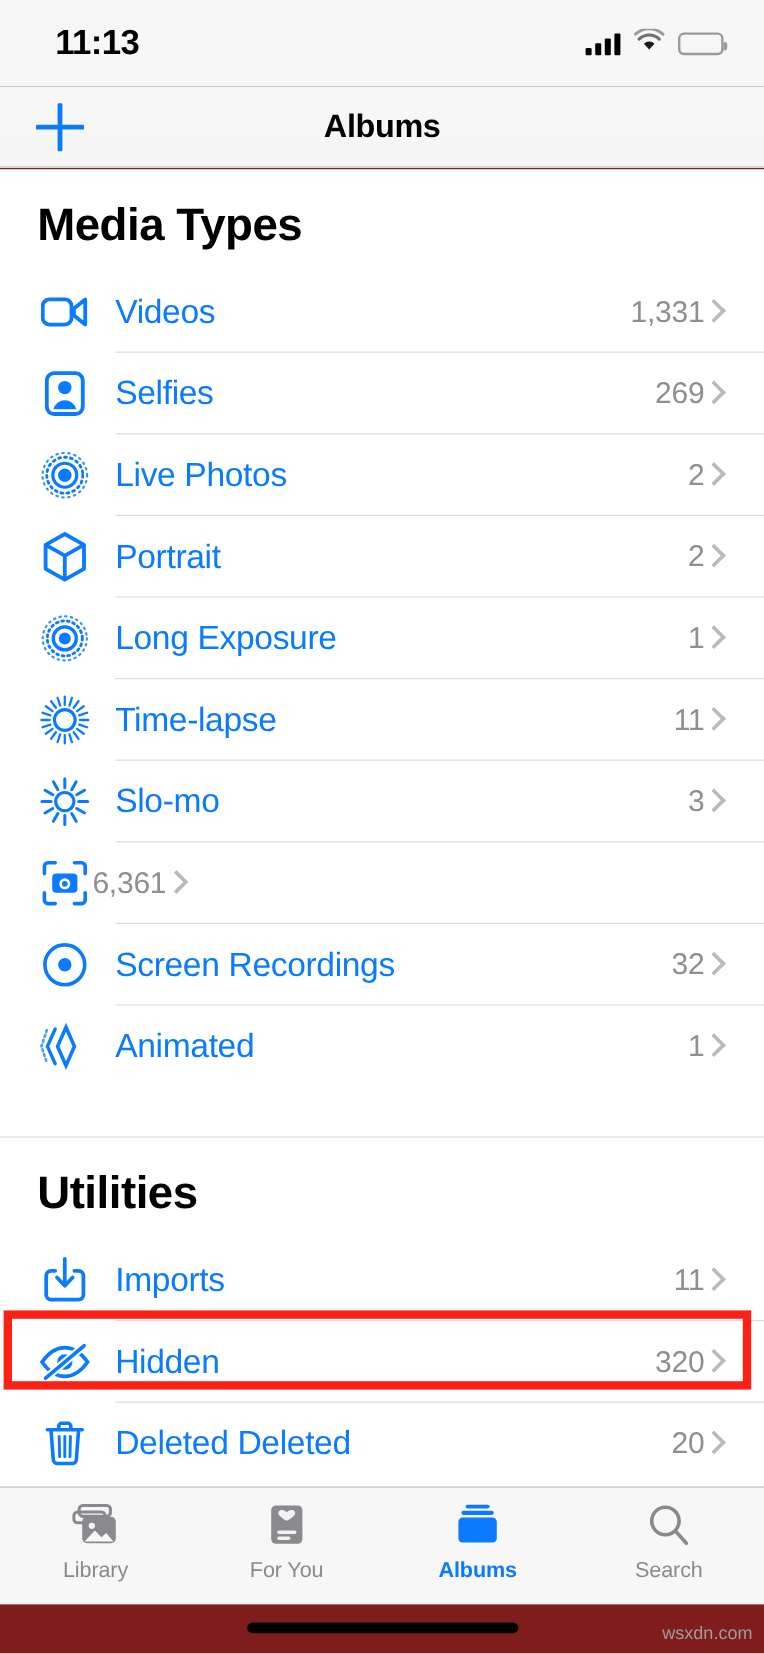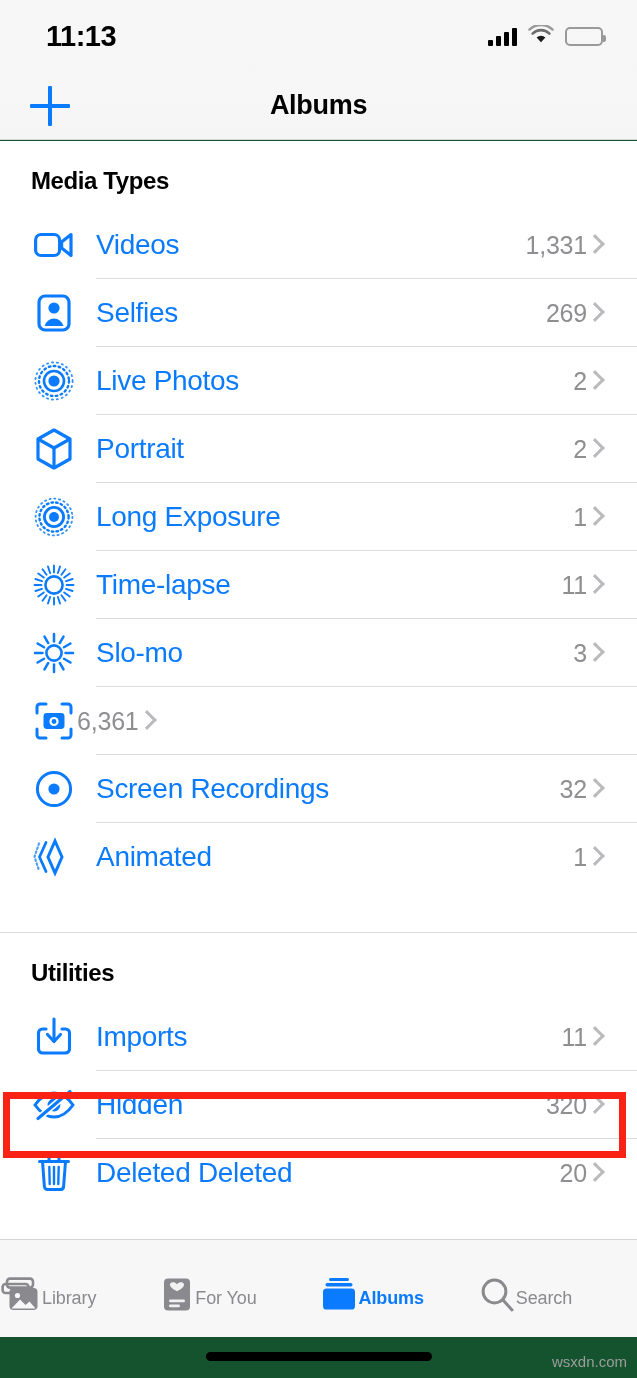--- a/index.html
+++ b/index.html
@@ -5,21 +5,21 @@
   * { box-sizing: border-box; margin: 0; padding: 0; }
   html, body {
     width: 637px; height: 1378px;
     font-family: "Liberation Sans", sans-serif;
     background: #ffffff;
     overflow: hidden;
   }
   #screen {
     position: relative;
     width: 637px; height: 1378px;
-    background: #14532d;
+    background: #7f1d1d;
   }
 
   
   #statusbar {
     position: absolute; top: 0; left: 0;
     width: 637px; height: 72px;
     background: linear-gradient(180deg,#f7f7f7 0%,#f6f6f6 100%);
     display: flex; align-items: center; justify-content: space-between;
     padding: 0 34px 0 46px;
   }
@@ -60,21 +60,21 @@
   #add-button::before { left: 0; top: 18px; width: 40px; height: 4px; }
   #add-button::after  { top: 0; left: 18px; width: 4px; height: 40px; }
 
   
   #content {
     position: absolute; top: 141px; left: 0;
     width: 637px; height: 1098px;
     background: #fff;
   }
   .section-header {
-    font-size: 24px; font-weight: 700; color: #000;
+    font-size: 38px; font-weight: 700; color: #000;
     padding: 26px 0 16px 31px; letter-spacing: -0.4px;
   }
   .section-divider { height: 1px; background: #dcdcdc; width: 100%; }
 
   .row {
     position: relative;
     height: 68px;
     display: flex; align-items: center;
     padding-left: 31px; padding-right: 38px;
     cursor: pointer;
@@ -118,21 +118,21 @@
   
   #tabbar {
     position: absolute; left: 0; top: 1239px;
     width: 637px; height: 98px;
     background: #f7f7f7;
     border-top: 1px solid #d5d5d5;
     display: flex; align-items: flex-start;
   }
   .tab {
     flex: 1; height: 98px;
-    display: flex; flex-direction: row;
+    display: flex; flex-direction: column;
     align-items: center; justify-content: flex-start;
     padding-top: 11px; cursor: pointer;
   }
   .tab .tab-icon { height: 40px; display:flex; align-items:center; justify-content:center; }
   .tab .tab-label {
     font-size: 18px; color: #8a8a8e; margin-top: 7px; letter-spacing: -0.1px;
   }
   .tab.active .tab-label { color: #0a7bff; font-weight: 600; }
 
   #home-indicator {

